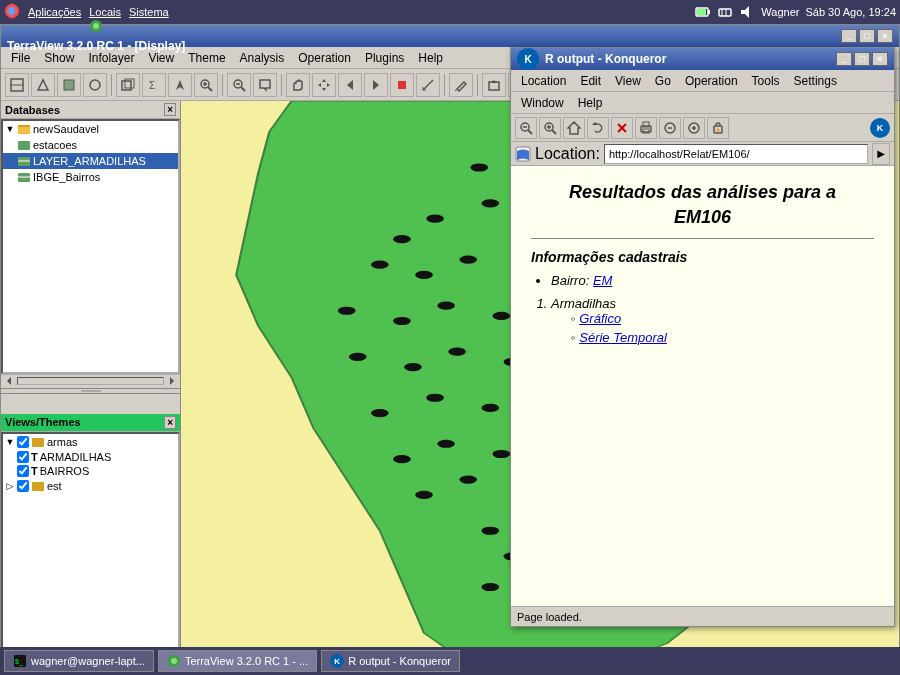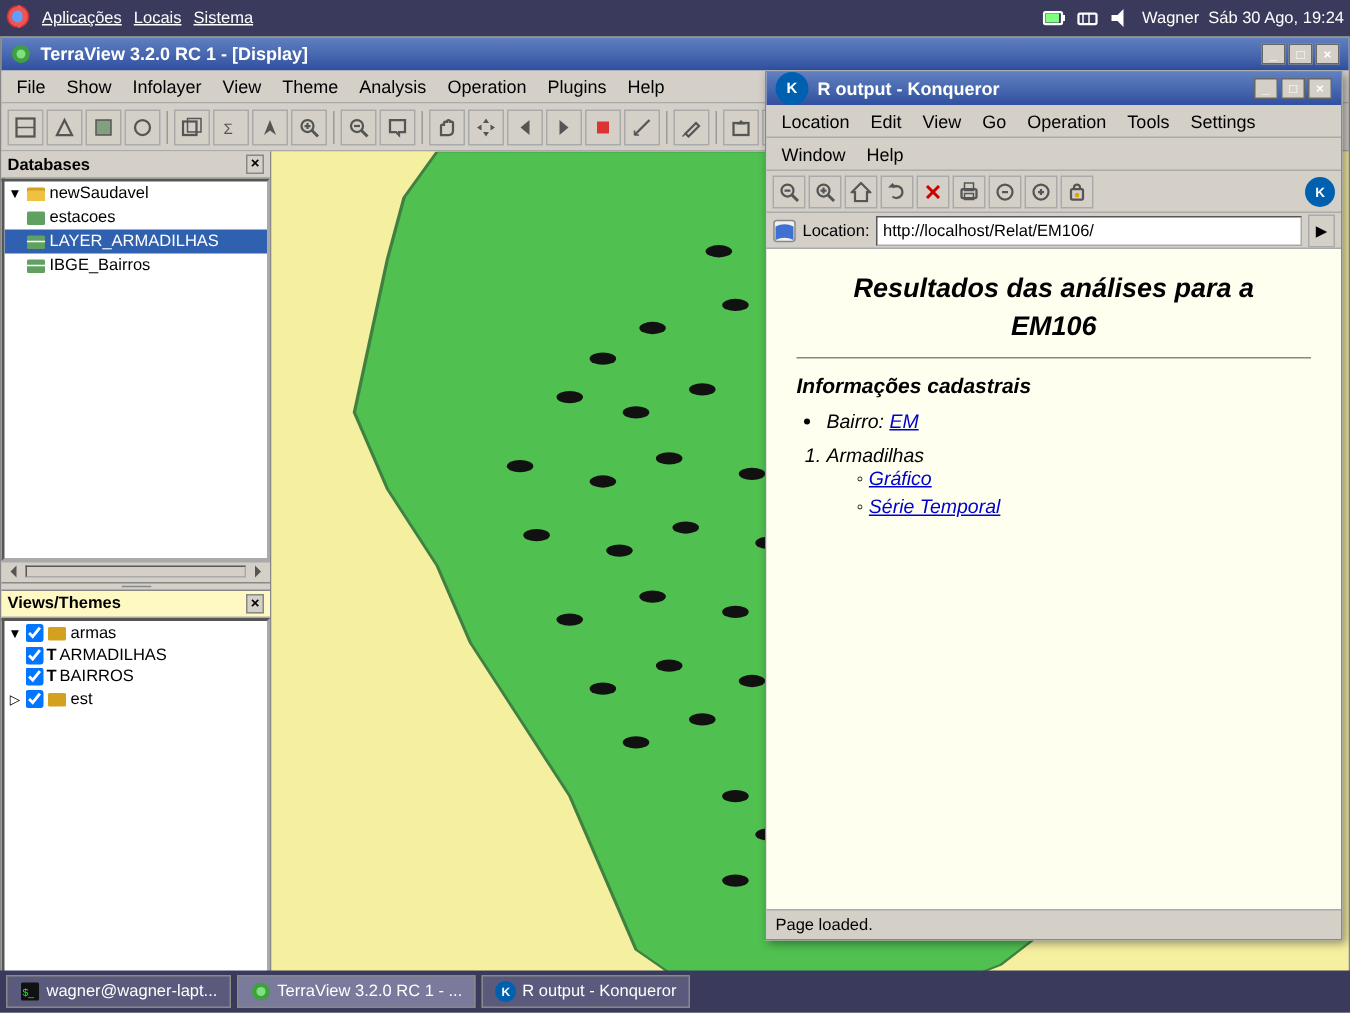--- a/index.html
+++ b/index.html
@@ -381,21 +381,21 @@
       <polygon points="2,6 6,6 10,2 10,14 6,10 2,10" fill="white"></polygon>
     </svg>
     <span style="color:white;">Wagner</span>
     <span style="color:white;">Sáb 30 Ago, 19:24</span>
   </div>
 </div>
 
 <div class="tv-window">
 
   <div class="tv-titlebar">
-    <div style="display:flex;align-items:center;gap:6px;">
+    <div style="display:flex;align-items:center;gap:6px;flex-direction:column;">
       <svg width="14" height="14" viewBox="0 0 14 14">
         <circle cx="7" cy="7" r="6" fill="#40a040"></circle>
         <circle cx="7" cy="7" r="3" fill="#80e080"></circle>
       </svg>
       <span>TerraView 3.2.0 RC 1 - [Display]</span>
     </div>
     <div class="tv-titlebar-btns">
       <div class="tv-titlebar-btn">_</div>
       <div class="tv-titlebar-btn">□</div>
       <div class="tv-titlebar-btn">×</div>
@@ -590,21 +590,21 @@
         </div>
       </div>
 
       <div class="panel-divider">
         <svg width="20" height="4" viewBox="0 0 20 4">
             <line x1="0" y1="2" x2="20" y2="2" stroke="#888" stroke-width="1"></line>
           </svg>
       </div>
 
       <div style="display:flex;flex-direction:column;flex:1;min-height:0;">
-        <div style="display:flex;align-items:center;justify-content:space-between;padding:2px 4px;font-weight:bold;font-size:11px;background:#fef9c3;border-bottom:1px solid #aaa;">
+        <div style="display:flex;align-items:center;justify-content:space-between;padding:2px 4px;font-weight:bold;font-size:11px;background:#22c55e;border-bottom:1px solid #aaa;margin-top:20px;">
           <span>Views/Themes</span>
           <span class="panel-close-btn">×</span>
         </div>
         <div class="panel-section" style="margin:0;flex:1;overflow:auto;">
 
           <div class="tree-item">
             <span class="tree-expand">▼</span>
             <input type="checkbox" checked="" class="tree-cb" style="">
             <svg width="14" height="14" viewBox="0 0 14 14" style="margin-right:2px;">
                 <rect x="1" y="3" width="12" height="9" rx="1" fill="#d4a020"></rect>
@@ -849,21 +849,21 @@
         </svg>
     </div>
     <div class="kde-logo" style="width:20px;height:20px;font-size:9px;margin-left:auto;">K</div>
   </div>
 
   <div class="r-location-bar">
     <svg width="16" height="16" viewBox="0 0 16 16">
       <rect x="1" y="1" width="14" height="14" rx="2" fill="#f0f0f0" stroke="#888" stroke-width="1"></rect>
       <path d="M2 5 Q8 2 14 5 L14 14 Q8 11 2 14 Z" fill="#4070d0"></path>
     </svg>
-    <span style="font-size:11px;">Location:</span>
+    <span style="font-size:16px;">Location:</span>
     <input class="r-location-input" type="text" value="http://localhost/Relat/EM106/" style="">
     <div class="r-tool-btn" style="width:18px;">▶</div>
   </div>
 
   <div class="r-content">
     <h1>Resultados das análises para a</h1>
     <h1>EM106</h1>
     <hr>
     <h2>Informações cadastrais</h2>
     <ul>

